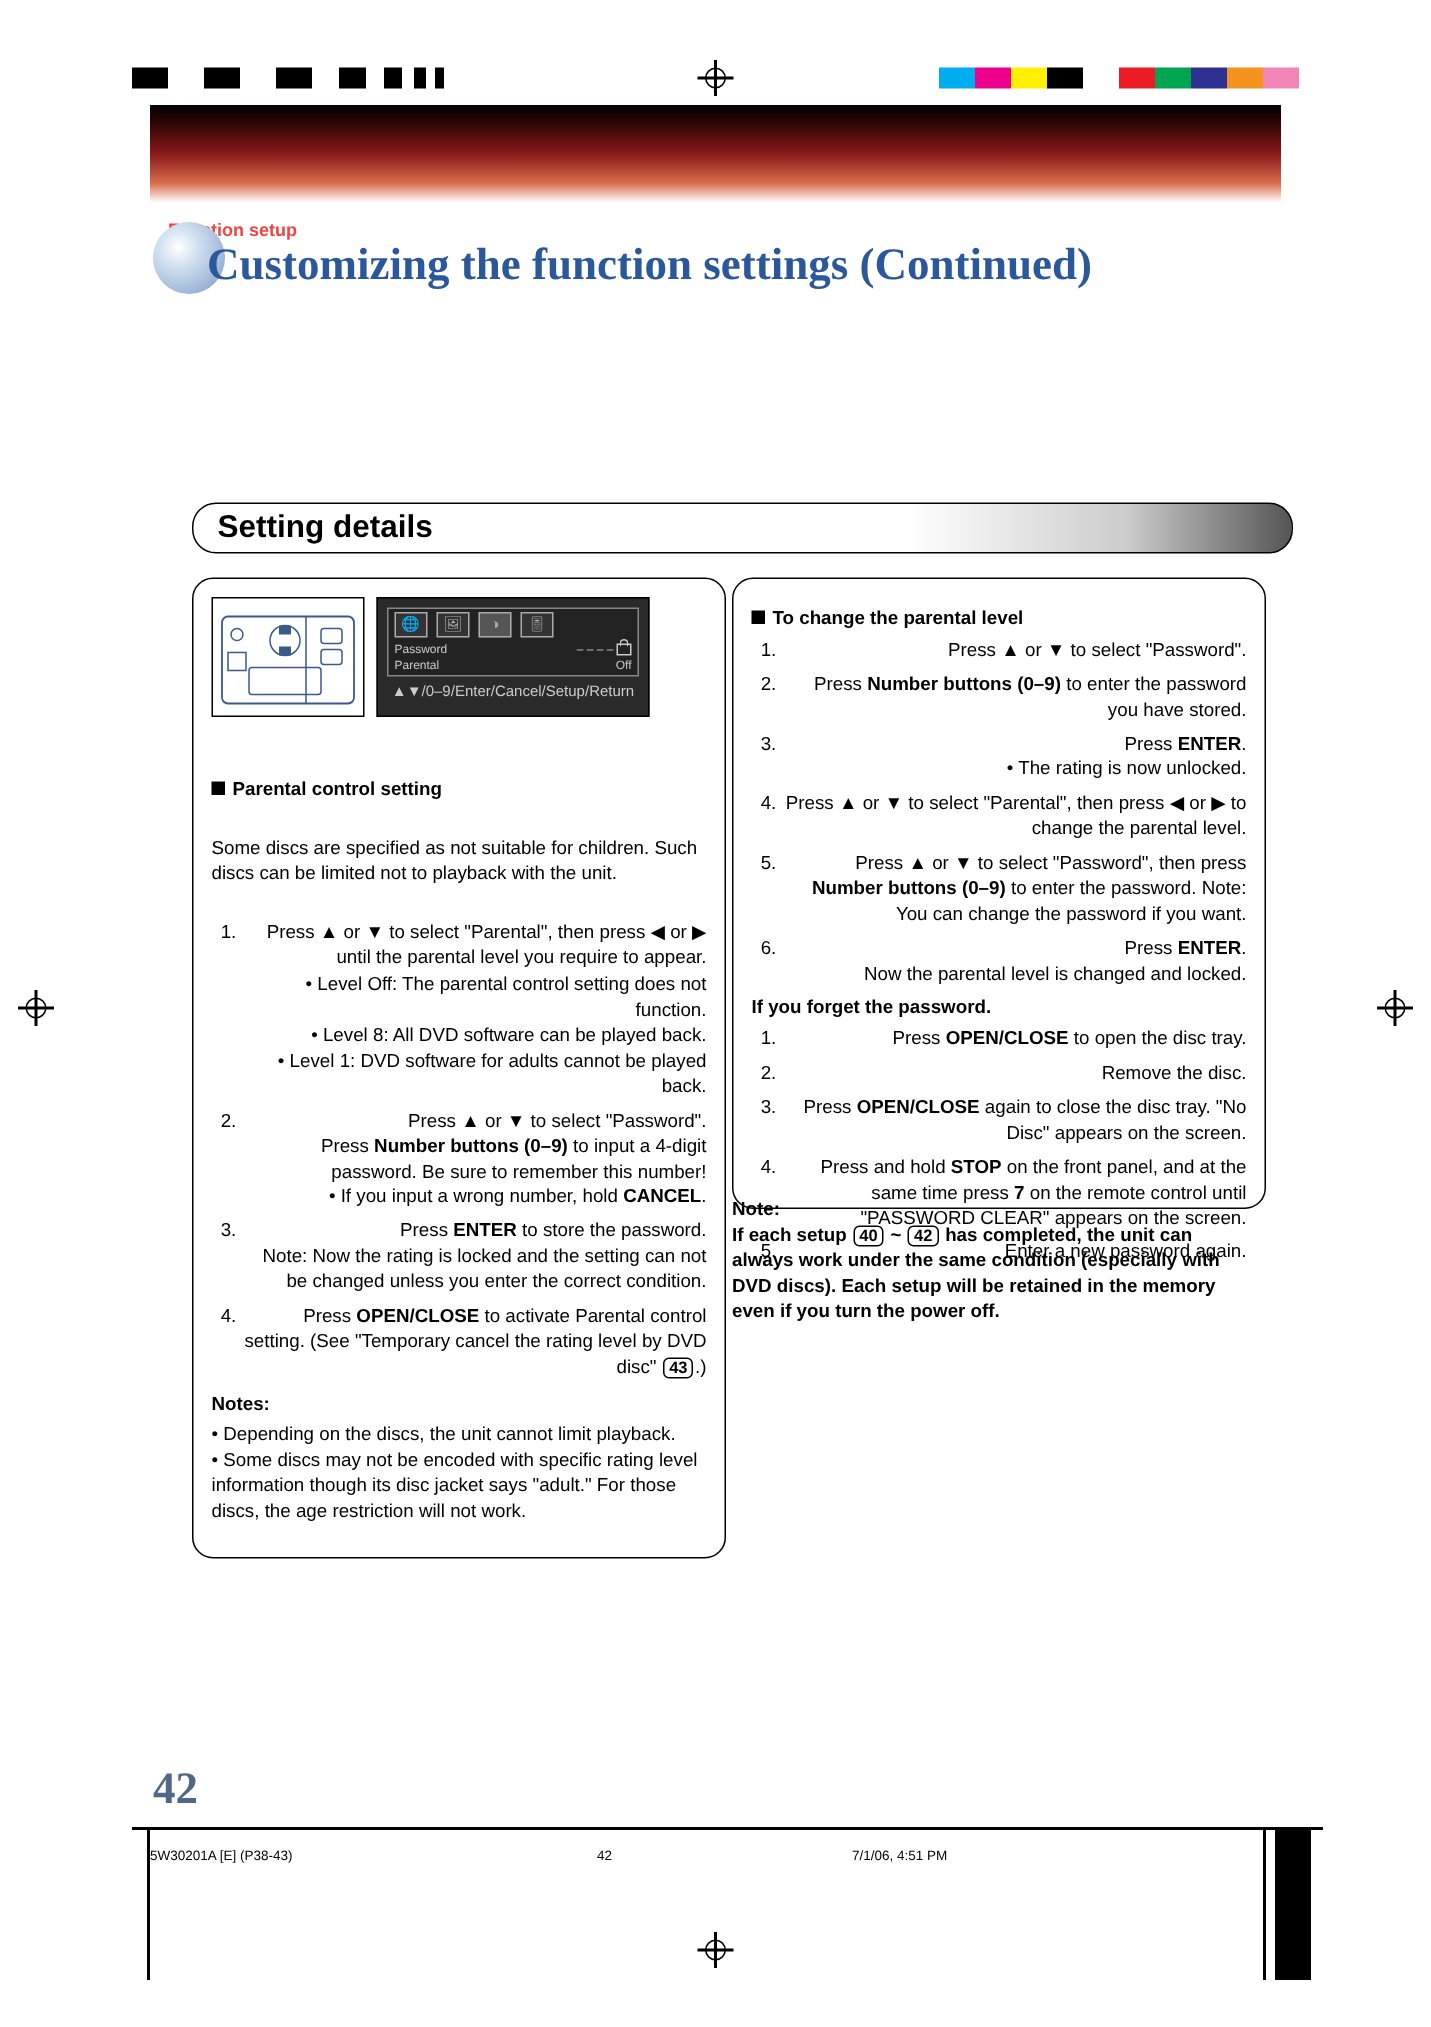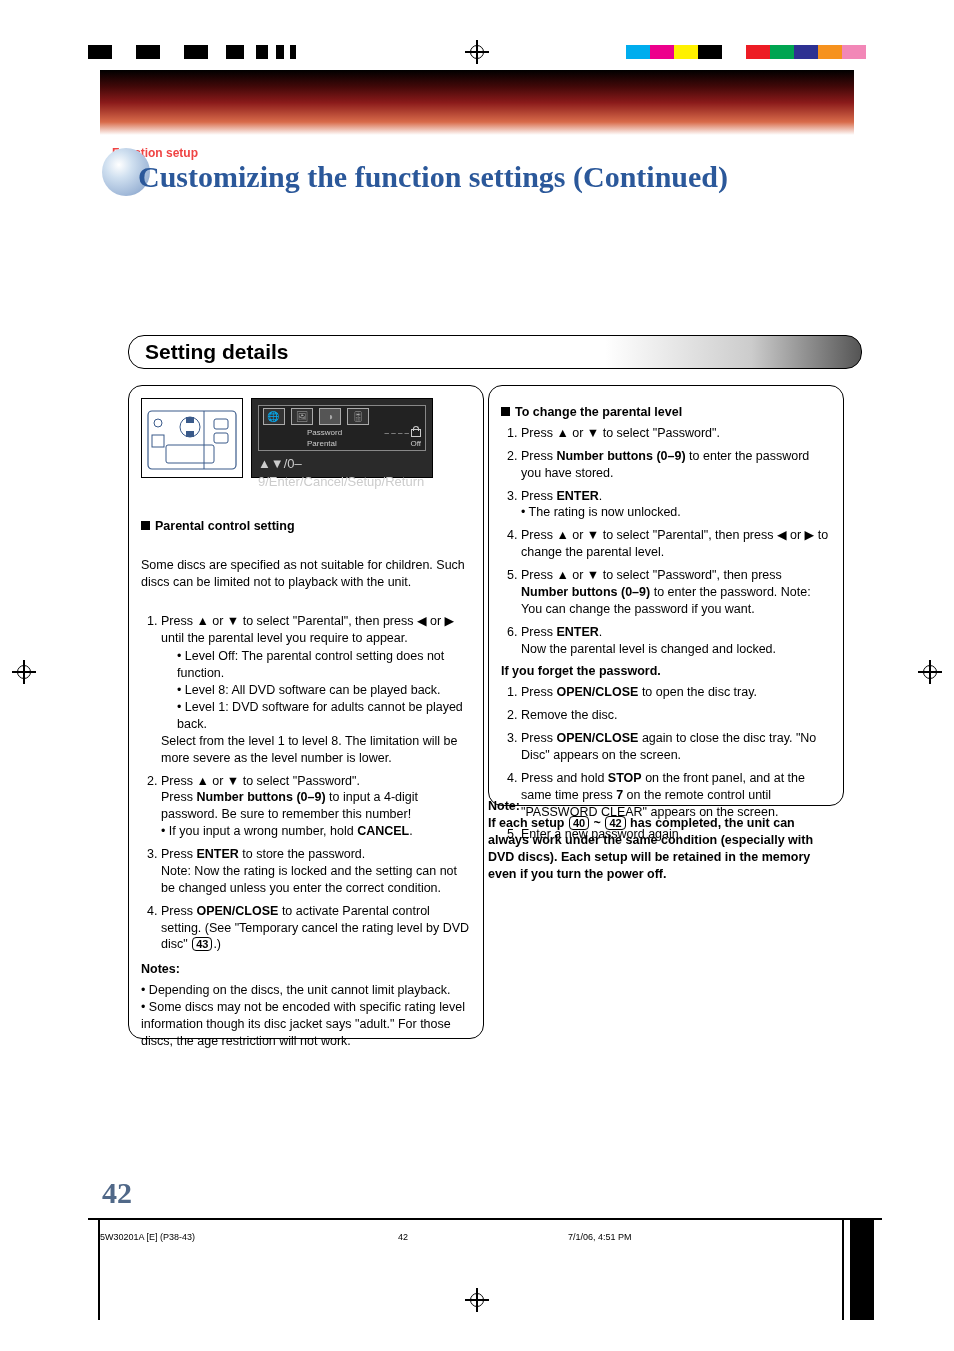--- a/index.html
+++ b/index.html
@@ -129,21 +129,21 @@
   .sub-h .sq {
     display: inline-block;
     width: 9px;
     height: 9px;
     background: #000;
     margin-right: 5px;
     vertical-align: 0;
   }
   .body-p { margin: 22px 0; }
   ol.numlist { margin: 4px 0; padding-left: 20px; }
-  ol.numlist > li { margin: 2px 0 6px 0; }
+  ol.numlist > li { margin: 2px 0 6px 0; text-align: right; }
   ul.bul { list-style: disc; margin: 2px 0; padding-left: 18px; }
   .remote-box {
     float: left;
     width: 100px;
     height: 78px;
     border: 1px solid #000;
     margin-right: 8px;
     background: #fff;
     position: relative;
   }
@@ -169,22 +169,22 @@
   .osd-icons {
     display: flex;
     gap: 6px;
     margin-bottom: 3px;
   }
   .osd-ic {
     width: 20px; height: 15px; border: 1px solid #aaa; background: #333;
     display:flex; align-items:center; justify-content:center;
     color:#aaa; font-size:10px;
   }
-  .osd-row { display: flex; justify-content: space-between; font-size: 8px; color: #ccc; margin-left: 44px; }
-  .osd-hint { font-size: 13px; color: #ccc; margin: 4px 6px 16px 6px; }
+  .osd-row { display: flex; justify-content: space-between; font-size: 8px; color: #ccc; }
+  .osd-hint { font-size: 10px; color: #ccc; margin: 4px 6px 16px 6px; text-align: center; }
   .lock { width: 8px; height: 6px; border:1px solid #ccc; display:inline-block; vertical-align:middle; margin-left:2px; position:relative; }
   .lock::before { content:''; position:absolute; left:1px; top:-4px; width:4px; height:4px; border:1px solid #ccc; border-bottom:none; border-radius:3px 3px 0 0; }
   .clear { clear: both; }
   .note-outer {
     position: absolute;
     left: 488px;
     top: 798px;
     width: 344px;
     font-size: 12.5px;
     line-height: 1.35;
@@ -309,21 +309,20 @@
     <p class="body-p">Some discs are specified as not suitable for children. Such discs can be limited not to playback with the unit.</p>
 
     <ol class="numlist" style="list-style-type: decimal;">
       <li>
         <span>Press ▲ or ▼ to select "Parental", then press ◀ or ▶ until the parental level you require to appear.</span>
         <div style="margin-left:16px;margin-top:2px">
           • <span>Level Off: The parental control setting does not function.</span><br>
           • <span>Level 8:  All DVD software can be played back.</span><br>
           • <span>Level 1:  DVD software for adults cannot be played back.</span>
         </div>
-        <div>Select from the level 1 to level 8. The limitation will be more severe as the level number is lower.</div>
       </li>
       <li>
         <span>Press ▲ or ▼ to select "Password".</span><br>
         <span>Press </span><b>Number buttons (0–9)</b><span> to input a 4-digit password. Be sure to remember this number!</span><br>
         <span>• If you input a wrong number, hold </span><b>CANCEL</b><span>.</span>
       </li>
       <li>
         <span>Press </span><b>ENTER</b><span> to store the password.</span><br>
         <span>Note: Now the rating is locked and the setting can not be changed unless you enter the correct condition.</span>
       </li>

